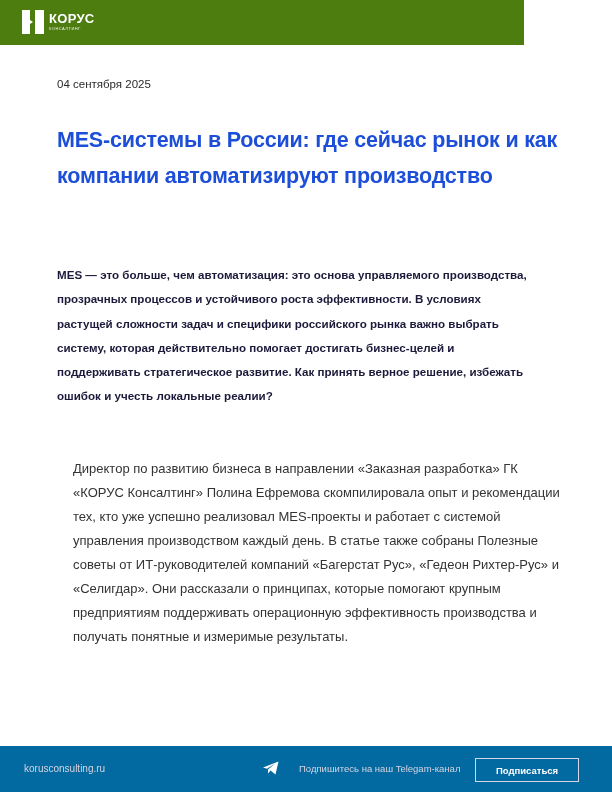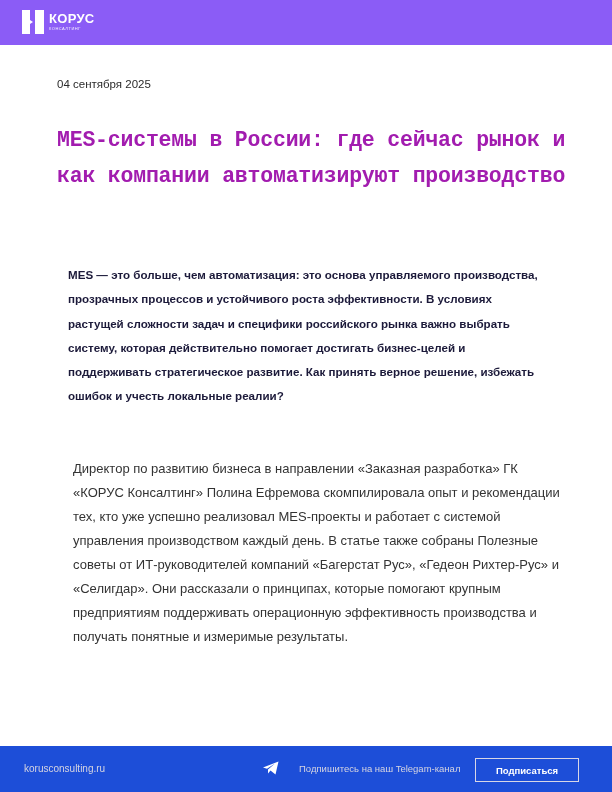--- a/index.html
+++ b/index.html
@@ -1,21 +1,21 @@
 <!DOCTYPE html>
 <html><head>
 <meta charset="utf-8">
 <style>
   * { box-sizing: border-box; margin: 0; padding: 0; }
   html, body { width: 612px; height: 792px; background: #ffffff; overflow: hidden; }
   body { position: relative; font-family: "Liberation Sans", "DejaVu Sans", sans-serif; color: #222; }
 
   .header {
-    position: absolute; left: 0; top: 0; width: 612px; height: 45px;
-    background: #8b5cf6;
+    position: absolute; left: 0; top: 0; width: 524px; height: 45px;
+    background: #4d7c0f;
   }
   .logo { position: absolute; left: 22px; top: 10px; height: 24px; display: flex; align-items: center; }
   .logo-mark { width: 22px; height: 24px; position: relative; }
   .logo-mark .bar-l { position: absolute; left: 0; top: 0; width: 8px; height: 24px; background: #fff; }
   .logo-mark .bar-r { position: absolute; left: 13px; top: 0; width: 9px; height: 24px; background: #fff; }
   .logo-mark .notch { position: absolute; left: 5px; top: 8px; width: 6px; height: 8px; background: #fff;
     clip-path: polygon(0 0, 100% 50%, 0 100%); }
   .logo-text { margin-left: 5px; display: flex; flex-direction: column; justify-content: center; }
   .logo-name { color: #fff; font-weight: bold; font-size: 13px; letter-spacing: 0.3px; line-height: 14px; }
   .logo-sub { color: #fff; font-size: 4px; letter-spacing: 0.5px; line-height: 6px; opacity: 0.9; }
@@ -24,35 +24,35 @@
     position: absolute; left: 475px; top: 10px; width: 114px; height: 24px;
     border: 1.5px solid #e9e1ff; background: transparent; color: #fff;
     font-size: 9px; font-weight: bold; display: flex; align-items: center; justify-content: center;
     font-family: "Liberation Sans", sans-serif;
   }
 
   .content { position: absolute; left: 57px; top: 0; width: 500px; }
   .date { position: absolute; top: 78px; left: 0; font-size: 11.5px; color: #2a2a2a; }
   .title {
     position: absolute; top: 122px; left: 0; width: 510px;
-    font-size: 21.5px; font-weight: bold; line-height: 36px; color: #a21caf;
-    font-family: Liberation Mono, monospace; letter-spacing: -0.2px;
+    font-size: 21.5px; font-weight: bold; line-height: 36px; color: #1d4ed8;
+    font-family: Liberation Sans, sans-serif; letter-spacing: -0.2px;
   }
   .lead {
     position: absolute; top: 263px; left: 0; width: 470px;
-    font-size: 11.6px; font-weight: bold; line-height: 24.3px; color: #1c1a3a; margin-left: 11px;
+    font-size: 11.6px; font-weight: bold; line-height: 24.3px; color: #1c1a3a;
   }
   .body-text {
     position: absolute; top: 457px; left: 16px; width: 490px;
     font-size: 13px; line-height: 24px; color: #333;
   }
 
   .footer {
     position: absolute; left: 0; top: 746px; width: 612px; height: 46px;
-    background: #1d4ed8;
+    background: #0369a1;
   }
   .site { position: absolute; left: 24px; top: 17px; font-size: 10px; color: #d5d4e0; }
   .tg { position: absolute; left: 263px; top: 15px; display: flex; align-items: center; }
   .tg-icon { width: 16px; height: 14px; }
   .tg-text { margin-left: 20px; font-size: 9.5px; color: #d5d4e0; }
   .btn-sub {
     position: absolute; left: 475px; top: 12px; width: 104px; height: 24px;
     border: 1.5px solid #d8d6e6; color: #fff; font-size: 9.5px; font-weight: bold;
     display: flex; align-items: center; justify-content: center; background: transparent;
     font-family: "Liberation Sans", sans-serif;

